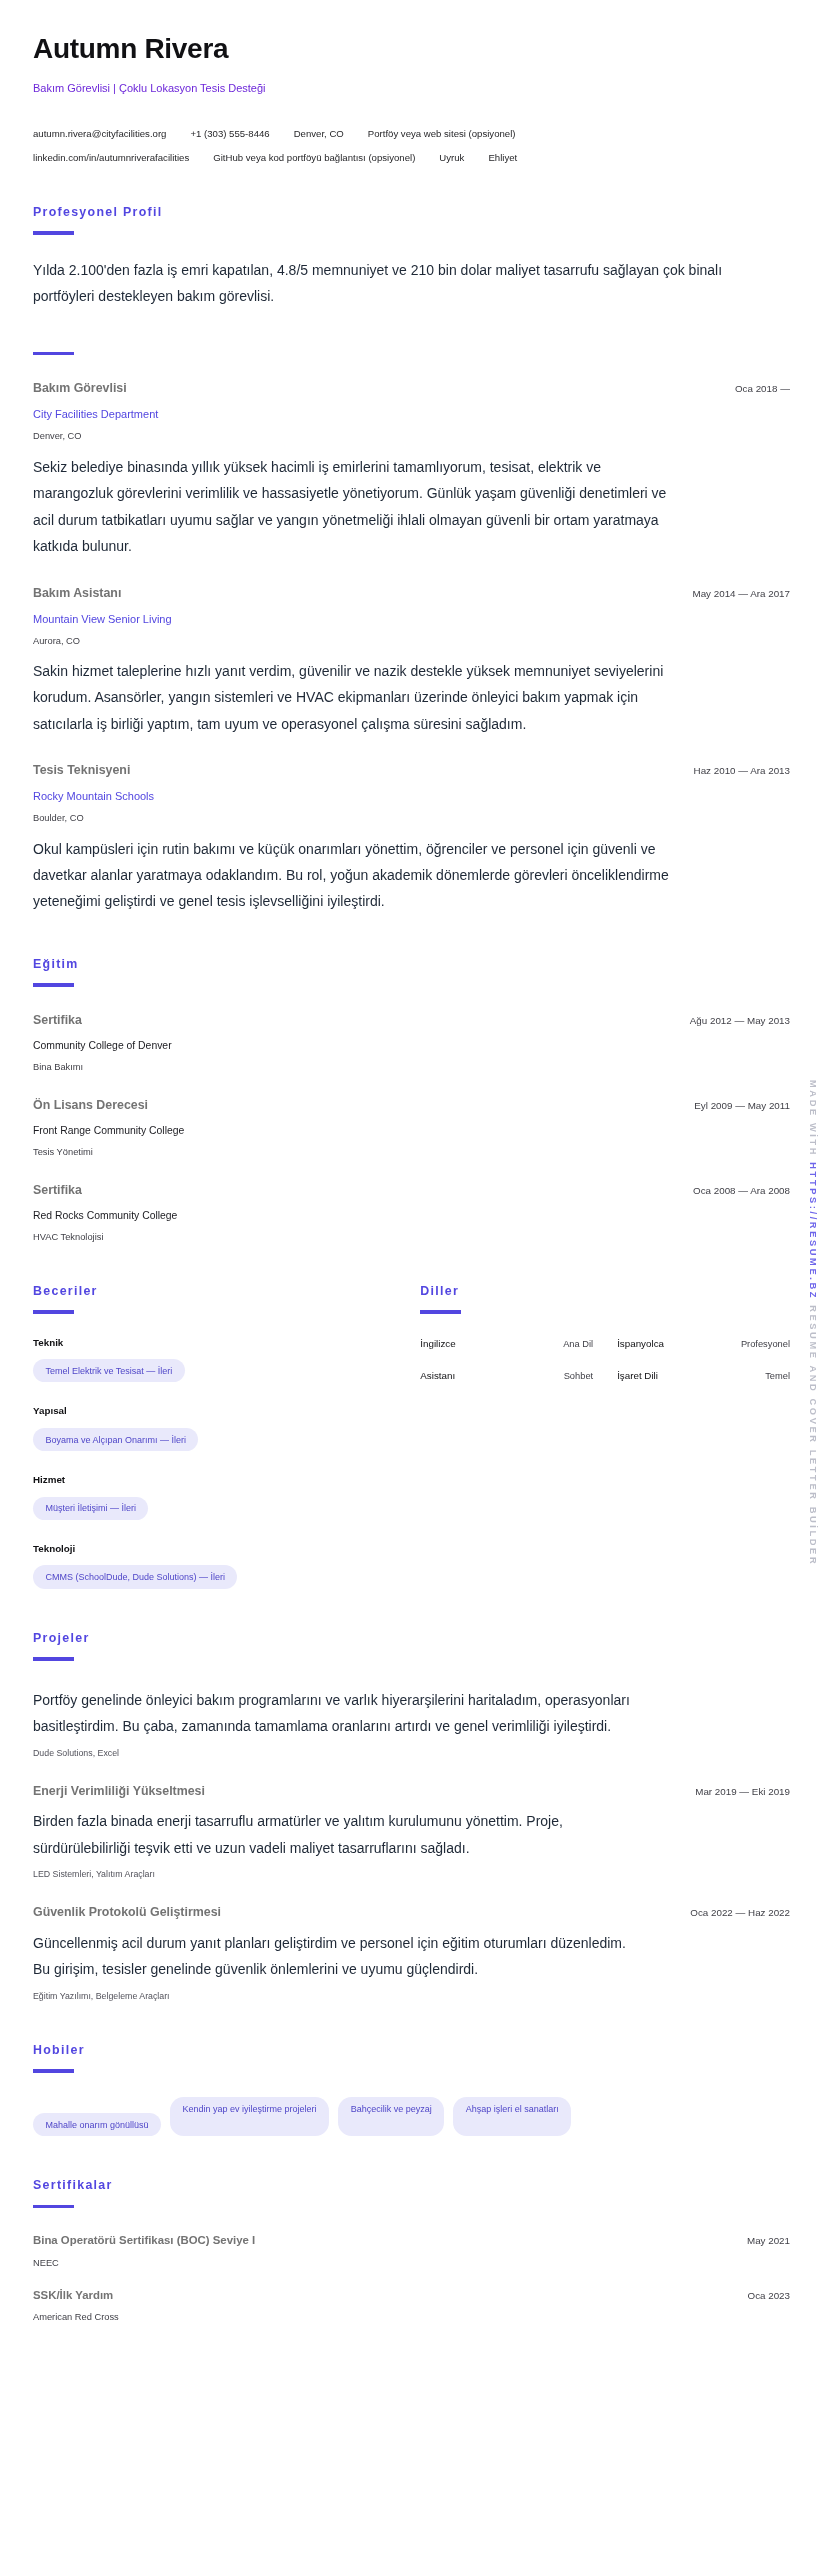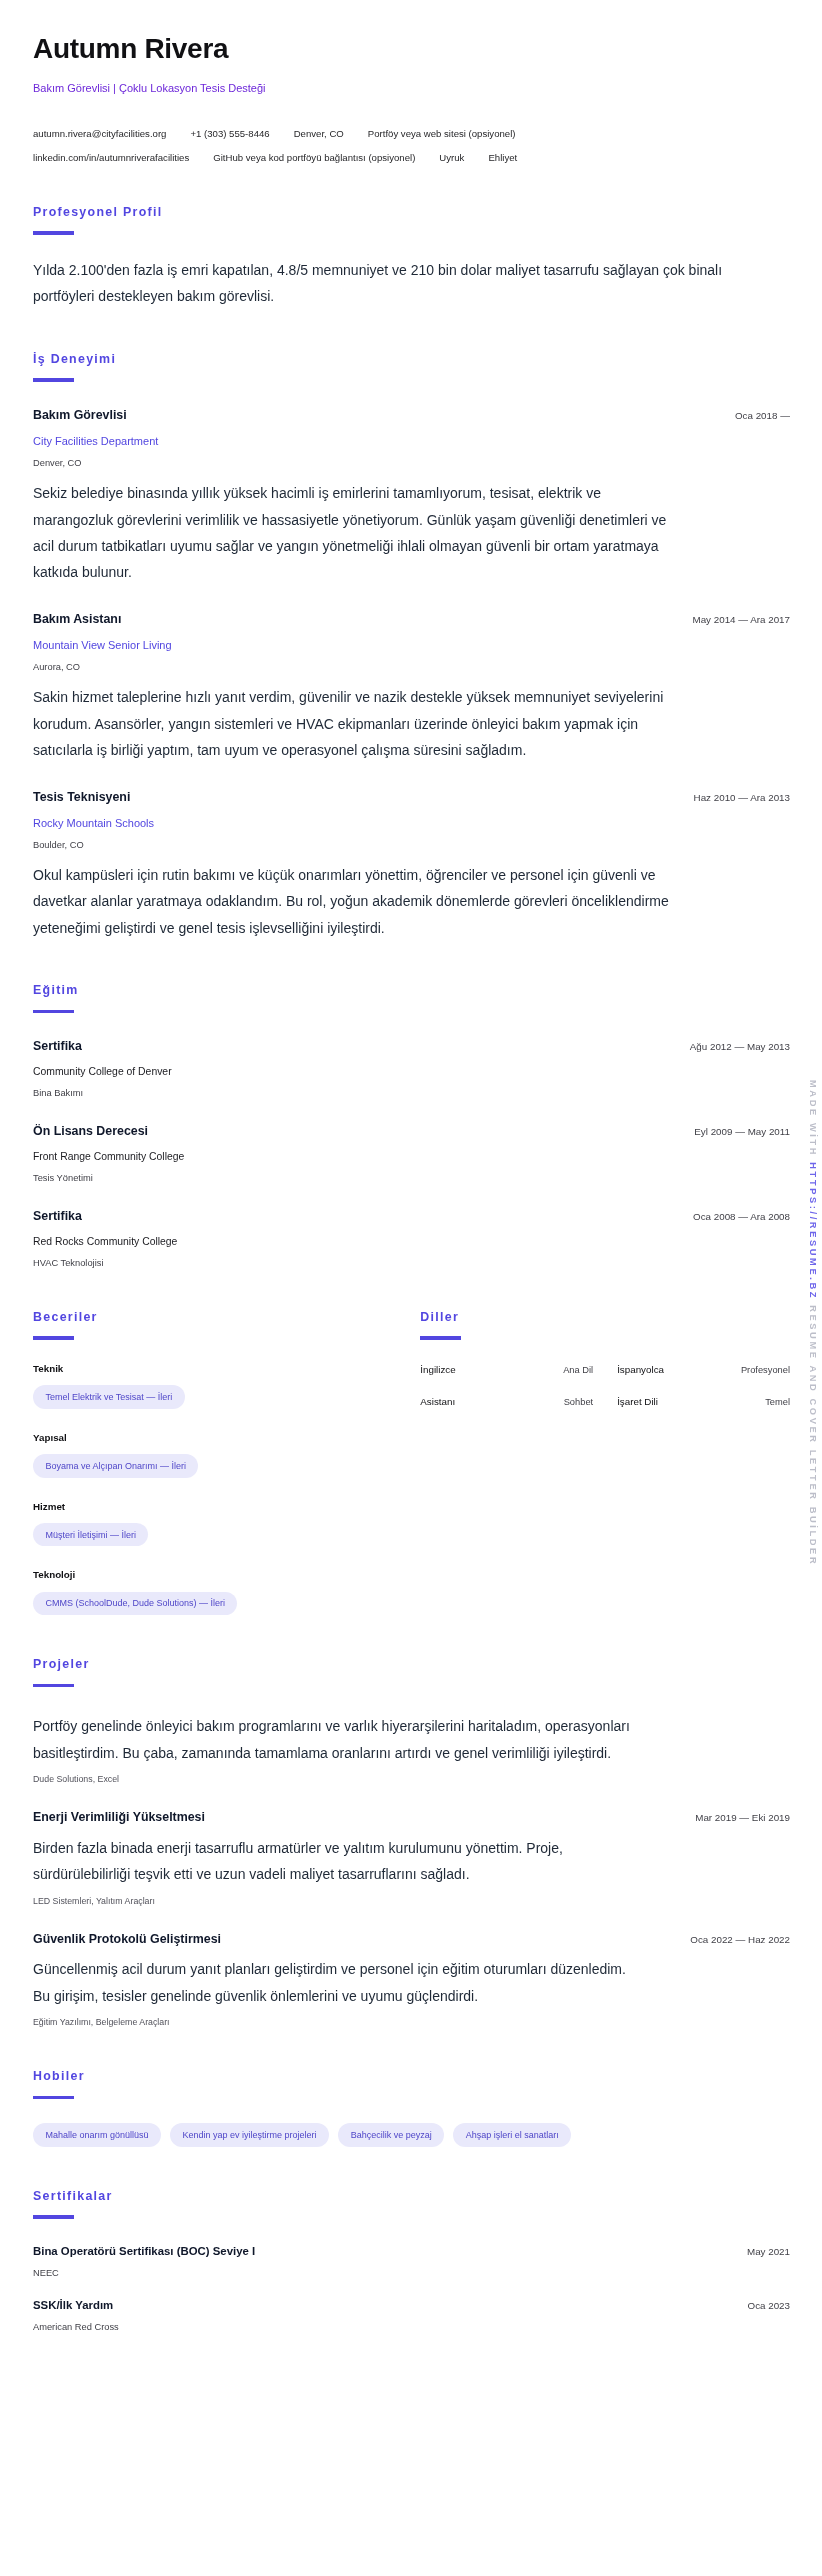--- a/index.html
+++ b/index.html
@@ -27,21 +27,21 @@
   .subtitle{margin-top:16.6px;font-size:11px;color:#6d28d9;}
   .contact-row{display:flex;flex-wrap:wrap;column-gap:24px;row-gap:5.2px;margin-top:13.5px;font-size:9.6px;color:#27272a;}
   .contact-row.first{margin-top:34px;text-align:center;}
 
   .section{margin-top:42px;}
   .sec-head{color:var(--accent);font-size:12.4px;font-weight:600;letter-spacing:1.3px;}
   .rule{width:41px;height:3.6px;background:var(--accent);margin-top:12.4px;}
 
   .entry{margin-top:26px;}
   .entry-head{display:flex;justify-content:space-between;align-items:baseline;}
-  .entry-title{font-size:12.4px;font-weight:700;color:#0f172a;}
+  .entry-title{font-size:12.4px;font-weight:700;color:#737373;}
   .entry-date{font-size:9.8px;color:var(--muted);white-space:nowrap;}
   .company{margin-top:13px;font-size:11px;color:var(--accent);font-weight:500;}
   .location{margin-top:11px;font-size:9.3px;color:var(--muted);}
   .desc{margin-top:12.4px;font-size:14px;line-height:26.4px;color:var(--body);max-width:640px;}
   .desc.narrow{max-width:604px;}
   .meta{margin-top:8.3px;font-size:8.8px;color:var(--meta);}
 
   .twocol{display:grid;grid-template-columns:1fr 1fr;column-gap:17.6px;margin-top:42px;}
   .skill-group{margin-top:23px;}
   .skill-label{font-size:9.8px;font-weight:700;color:#111114;}
@@ -83,21 +83,20 @@
   </div>
 </header>
 
 <section class="section">
   <h2 class="sec-head">Profesyonel Profil</h2>
   <div class="rule"></div>
   <p class="desc" style="max-width:749px;margin-top:22px;">Yılda 2.100'den fazla iş emri kapatılan, 4.8/5 memnuniyet ve 210 bin dolar maliyet tasarrufu sağlayan çok binalı portföyleri destekleyen bakım görevlisi.</p>
 </section>
 
 <section class="section">
-  <h2 class="sec-head">İş Deneyimi</h2>
   <div class="rule"></div>
 
   <article class="entry">
     <div class="entry-head">
       <h3 class="entry-title">Bakım Görevlisi</h3>
       <span class="entry-date">Oca 2018 —</span>
     </div>
     <div class="company">City Facilities Department</div>
     <div class="location">Denver, CO</div>
     <p class="desc">Sekiz belediye binasında yıllık yüksek hacimli iş emirlerini tamamlıyorum, tesisat, elektrik ve marangozluk görevlerini verimlilik ve hassasiyetle yönetiyorum. Günlük yaşam güvenliği denetimleri ve acil durum tatbikatları uyumu sağlar ve yangın yönetmeliği ihlali olmayan güvenli bir ortam yaratmaya katkıda bulunur.</p>
@@ -228,21 +227,21 @@
     </div>
     <p class="desc narrow" style="margin-top:10.4px;">Güncellenmiş acil durum yanıt planları geliştirdim ve personel için eğitim oturumları düzenledim. Bu girişim, tesisler genelinde güvenlik önlemlerini ve uyumu güçlendirdi.</p>
     <div class="meta">Eğitim Yazılımı, Belgeleme Araçları</div>
   </article>
 </section>
 
 <section class="section">
   <h2 class="sec-head">Hobiler</h2>
   <div class="rule"></div>
   <div class="chips-row">
-    <span class="chip" style="margin-top:0;">Mahalle onarım gönüllüsü</span>
+    <span class="chip" style="margin-top:16px;">Mahalle onarım gönüllüsü</span>
     <span class="chip" style="margin-top:0;">Kendin yap ev iyileştirme projeleri</span>
     <span class="chip" style="margin-top:0;">Bahçecilik ve peyzaj</span>
     <span class="chip" style="margin-top:0;">Ahşap işleri el sanatları</span>
   </div>
 </section>
 
 <section class="section">
   <h2 class="sec-head">Sertifikalar</h2>
   <div class="rule"></div>
 

